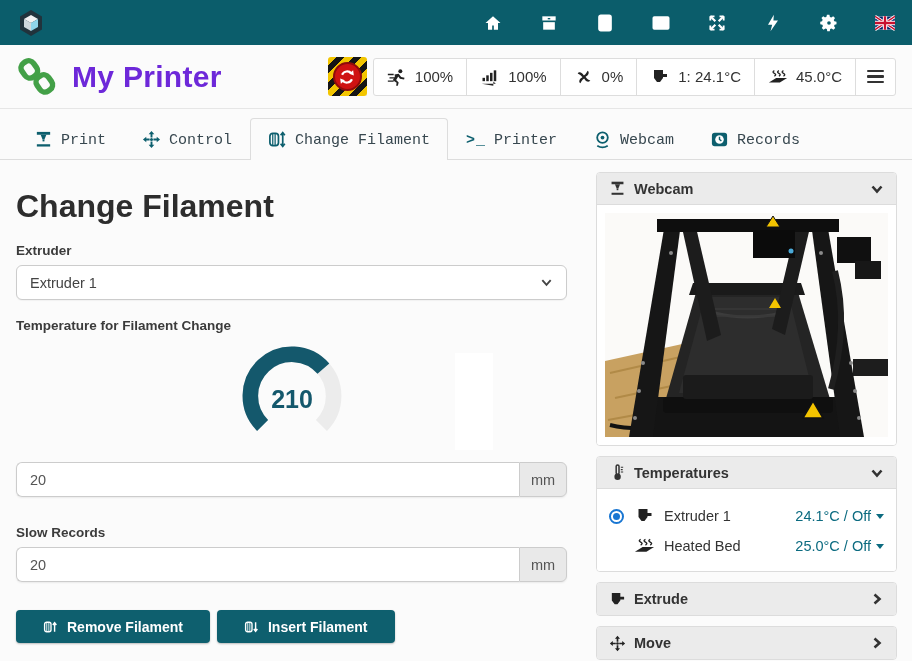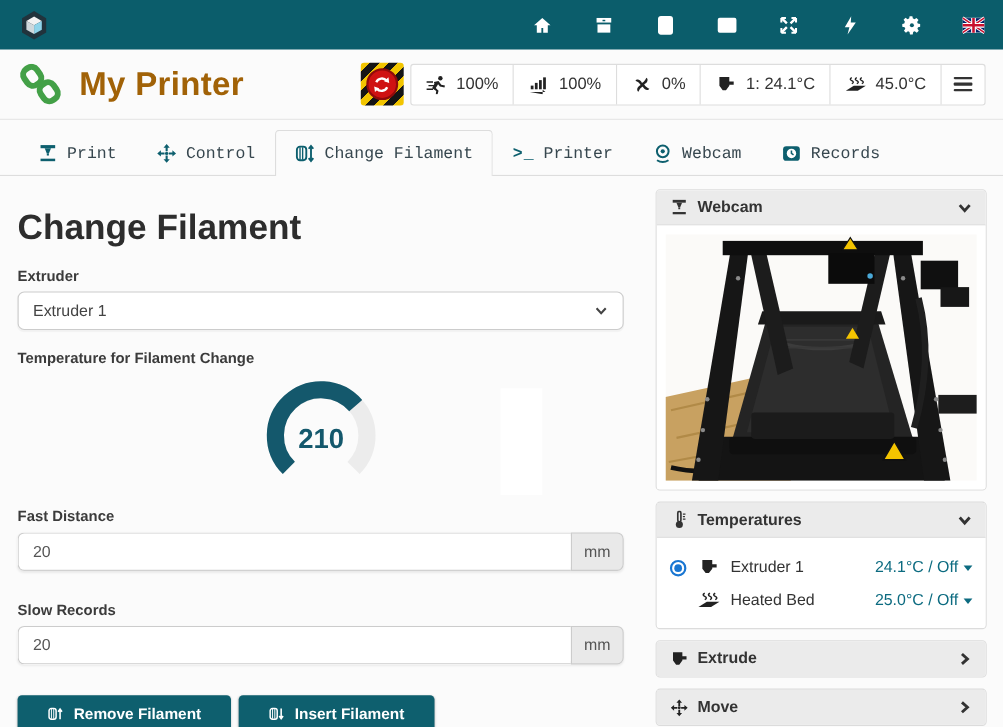--- a/index.html
+++ b/index.html
@@ -12,21 +12,21 @@
   .nav-left { display:flex; align-items:center; gap:12px; }
   .nav-title { color:#fff; font-size:17px; font-weight:bold; }
   .nav-icons { display:flex; align-items:center; gap:34px; }
   .nav-icon { width:22px; height:22px; display:flex; align-items:center; justify-content:center; cursor:pointer; }
   .nav-icon svg { width:20px; height:20px; fill:#fff; stroke:#fff; }
 
   
   .printer-header { height:64px; display:flex; align-items:center;
     justify-content:space-between; padding:0 16px; border-bottom:1px solid #e6e6e6; }
   .ph-left { display:flex; align-items:center; gap:14px; }
-  .printer-name { font-size:30px; font-weight:bold; color:#a16207; letter-spacing:.3px; }
+  .printer-name { font-size:30px; font-weight:bold; color:#6d28d9; letter-spacing:.3px; }
   .ph-right { display:flex; align-items:center; }
   .estop { width:39px; height:39px; border-radius:3px; margin-right:6px; cursor:pointer;
     background:repeating-linear-gradient(135deg,#f2c500 0 6px,#151515 6px 12px);
     display:flex; align-items:center; justify-content:center; }
   .estop-inner { width:29px; height:29px; border-radius:50%; background:#cf1212;
     border:2px solid #8f0b0b; display:flex; align-items:center; justify-content:center; }
   .status-group { display:flex; align-items:stretch; background:#fff;
     border:1px solid #ddd; border-radius:3px; height:38px; }
   .status-item { display:flex; align-items:center; gap:8px; padding:0 13px;
     border-left:1px solid #ddd; font-size:15px; color:#333; cursor:pointer; }
@@ -312,21 +312,20 @@
     <div class="field-label">Temperature for Filament Change</div>
     <div class="gauge-row">
       <svg class="gauge" viewBox="0 0 100 100">
         <path d="M 21.72 78.28 A 40 40 0 1 1 78.28 78.28" fill="none" stroke="#ececec" stroke-width="15"></path>
         <path d="M 21.72 78.28 A 40 40 0 1 1 80.19 23.76" fill="none" stroke="#14586c" stroke-width="15"></path>
       </svg>
       <div class="gauge-value">210</div>
       <div class="white-box"></div>
     </div>
 
-    <div class="field-label">Fast Distance</div>
     <div class="input-group">
       <input value="20" style="">
       <div class="input-addon">mm</div>
     </div>
 
     <div class="field-label">Slow Records</div>
     <div class="input-group">
       <input value="20" style="">
       <div class="input-addon">mm</div>
     </div>

